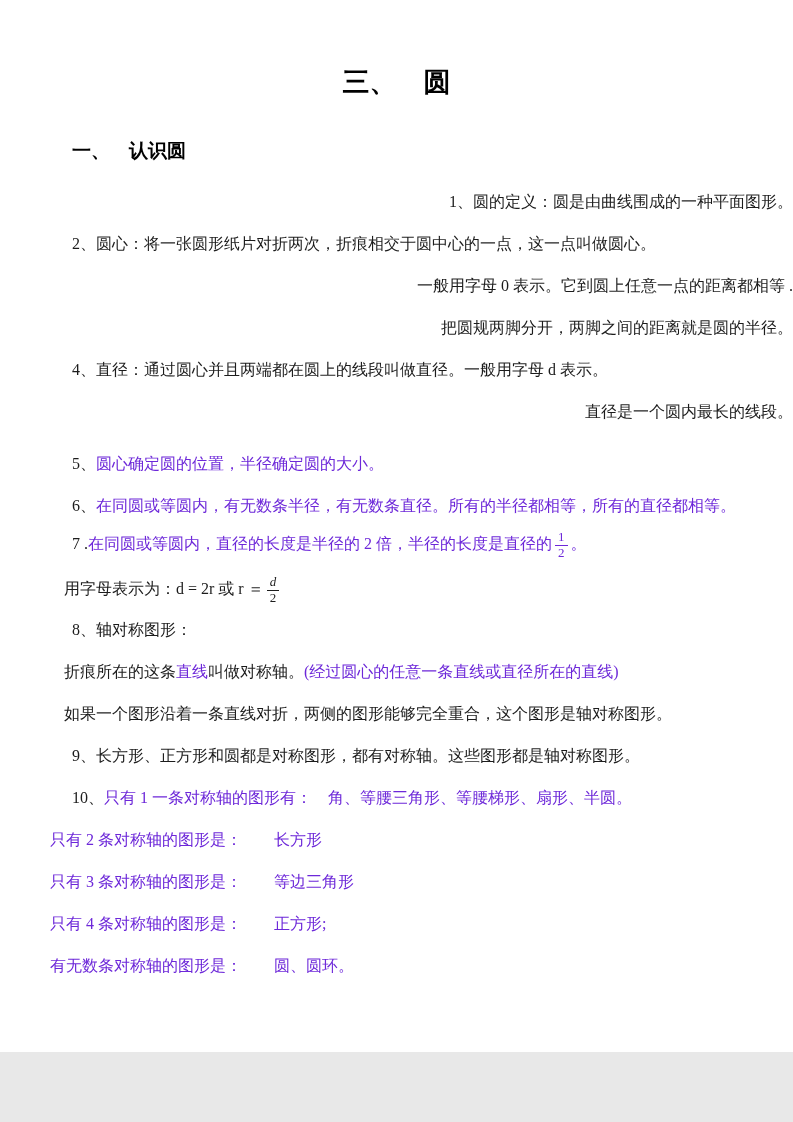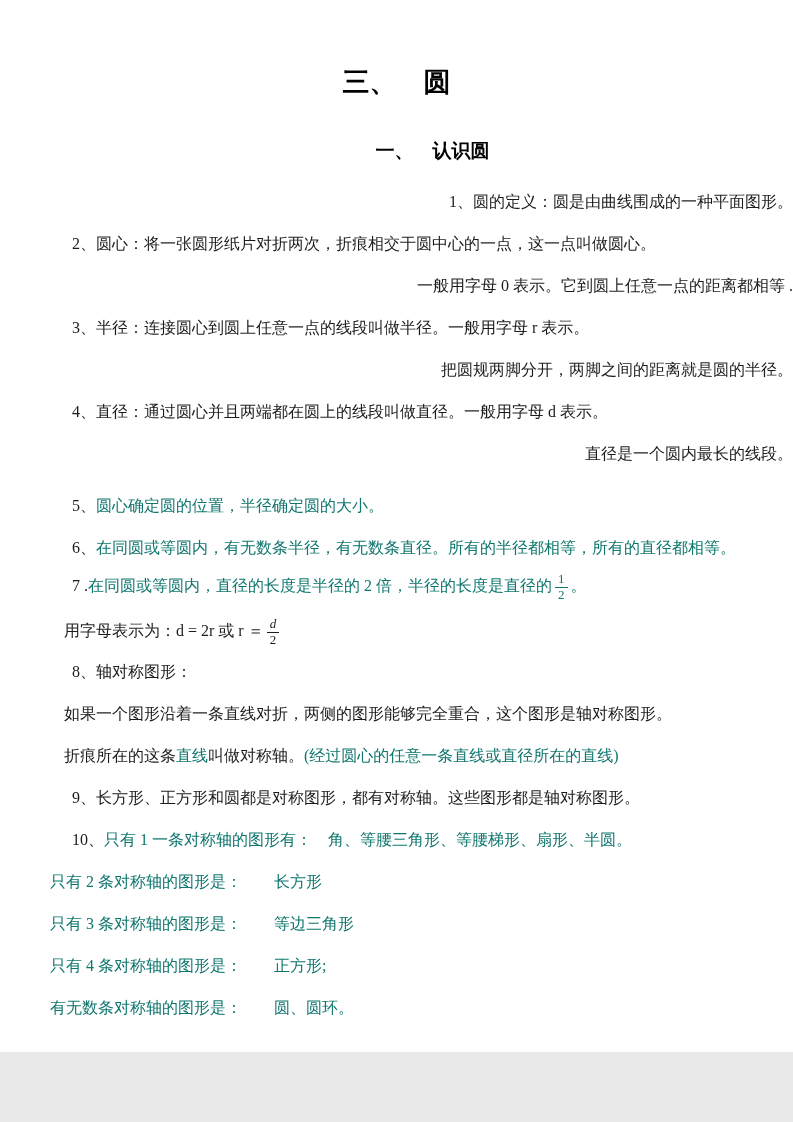--- a/index.html
+++ b/index.html
@@ -9,33 +9,33 @@
     color:#1c1c1c; overflow:hidden; box-sizing:border-box;
   }
   .doc-title {
     padding-top:64px; text-align:center;
     font-family:"Liberation Sans","DejaVu Sans",sans-serif;
     font-weight:bold; font-size:27px; color:#000;
   }
   .section-heading {
     margin:38px 0 0 72px;
     font-family:"Liberation Sans","DejaVu Sans",sans-serif;
-    font-weight:bold; font-size:19px; color:#000;text-align:center;
+    font-weight:bold; font-size:19px; color:#000;
   }
   p.line {
     font-size:16px; line-height:20px; margin:22px 0 0 0;
     padding-left:72px; white-space:nowrap;
   }
   p.first-line { margin-top:28px;text-align:right; }
   p.gap-lg { margin-top:32px; }
   p.frac-line { margin-top:14px; }
   p.ind-a { padding-left:145px;text-align:right; }
   p.ind-b { padding-left:64px; }
   p.ind-c { padding-left:50px; }
-  .accent { color:#0f766e; }
+  .accent { color:#6d28d9; }
   .num { color:#1c1c1c; }
   .frac {
     display:inline-block; vertical-align:middle; text-align:center;
     font-size:13px; line-height:1.15; margin:0 3px;
   }
   .frac .top { display:block; border-bottom:1px solid currentColor; padding:0 3px; }
   .frac .bot { display:block; }
   .frac.ital .top { font-style:italic; }
 </style>
 </head>
@@ -46,41 +46,40 @@
   <div class="doc-title">三、　圆</div>
 
   <div class="section-heading">一、　认识圆</div>
 
   <p class="line first-line"><span class="num">1、</span><span>圆的定义：圆是由曲线围成的一种平面图形。</span></p>
 
   <p class="line"><span class="num">2、</span><span>圆心：将一张圆形纸片对折两次，折痕相交于圆中心的一点，这一点叫做圆心。</span></p>
 
   <p class="line ind-a"><span>一般用字母 0 表示。它到圆上任意一点的距离都相等 .</span></p>
 
-  <p class="line"><span class="num">3、</span><span>半径：连接圆心到圆上任意一点的线段叫做半径。一般用字母 r 表示。</span></p>
 
   <p class="line ind-a"><span>把圆规两脚分开，两脚之间的距离就是圆的半径。</span></p>
 
   <p class="line"><span class="num">4、</span><span>直径：通过圆心并且两端都在圆上的线段叫做直径。一般用字母 d 表示。</span></p>
 
   <p class="line ind-a"><span>直径是一个圆内最长的线段。</span></p>
 
   <p class="line gap-lg"><span class="num">5、</span><span class="accent">圆心确定圆的位置，半径确定圆的大小。</span></p>
 
   <p class="line"><span class="num">6、</span><span class="accent">在同圆或等圆内，有无数条半径，有无数条直径。所有的半径都相等，所有的直径都相等。</span></p>
 
   <p class="line frac-line"><span class="num">7 .</span><span class="accent">在同圆或等圆内，直径的长度是半径的 2 倍，半径的长度是直径的</span><span class="frac accent"><span class="top">1</span><span class="bot">2</span></span><span class="accent">。</span></p>
 
   <p class="line ind-b frac-line"><span>用字母表示为：d = 2r 或 r ＝</span><span class="frac ital"><span class="top">d</span><span class="bot">2</span></span></p>
 
   <p class="line frac-line"><span class="num">8、</span><span>轴对称图形：</span></p>
 
+  <p class="line ind-b"><span>折痕所在的这条</span><span class="accent">直线</span><span>叫做对称轴。</span><span class="accent">(经过圆心的任意一条直线或直径所在的直线)</span></p>
+
   <p class="line ind-b"><span>如果一个图形沿着一条直线对折，两侧的图形能够完全重合，这个图形是轴对称图形。</span></p>
-
-  <p class="line ind-b"><span>折痕所在的这条</span><span class="accent">直线</span><span>叫做对称轴。</span><span class="accent">(经过圆心的任意一条直线或直径所在的直线)</span></p>
 
   <p class="line"><span class="num">9、</span><span>长方形、正方形和圆都是对称图形，都有对称轴。这些图形都是轴对称图形。</span></p>
 
   <p class="line"><span class="num">10、</span><span class="accent">只有 1 一条对称轴的图形有：　角、等腰三角形、等腰梯形、扇形、半圆。</span></p>
 
   <p class="line ind-c"><span class="accent">只有 2 条对称轴的图形是：　　长方形</span></p>
 
   <p class="line ind-c"><span class="accent">只有 3 条对称轴的图形是：　　等边三角形</span></p>
 
   <p class="line ind-c"><span class="accent">只有 4 条对称轴的图形是：　　正方形;</span></p>

